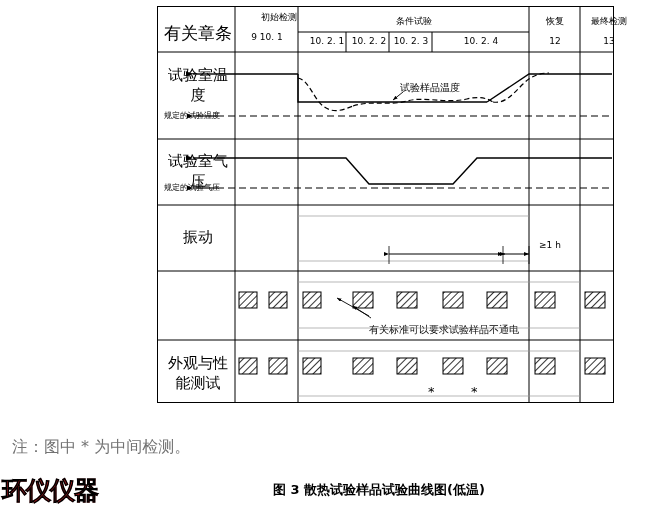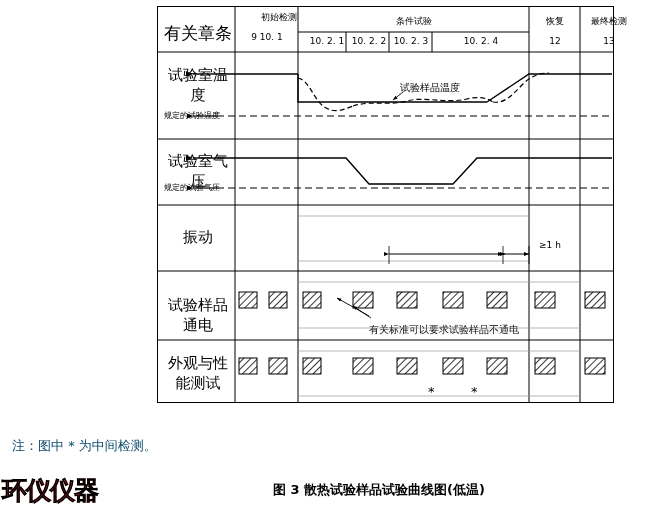--- a/index.html
+++ b/index.html
@@ -11,21 +11,21 @@
   .figure{position:absolute;left:157px;top:6px;width:457px;height:397px;}
   .grid{position:absolute;inset:0;border:1px solid #000;box-sizing:border-box;}
 
   .hdr{position:absolute;font-size:9px;color:#000;text-align:center;line-height:1.15;}
   .rowlabel{position:absolute;font-size:15px;color:#000;text-align:center;line-height:1.3;white-space:pre-line;}
   .ann{position:absolute;font-size:10px;color:#000;line-height:1.25;}
   .dashref{position:absolute;font-size:8px;color:#000;}
 
   svg{position:absolute;left:0;top:0;overflow:visible;}
 
-  .note{position:absolute;left:12px;top:437px;font-size:13px;color:#0c4a6e;}
+  .note{position:absolute;left:12px;top:437px;font-size:16px;color:#737373;}
   .caption{position:absolute;left:228px;top:481px;font-size:13px;color:#000;font-weight:bold;padding-left:45px;}
   .wm{position:absolute;left:0;top:472px;width:150px;height:33px;}
   .wm-text{position:absolute;left:2px;top:474px;font-size:25px;font-weight:bold;color:#e8232a;letter-spacing:-1px;
            -webkit-text-stroke:0.6px #000;}
 </style>
 </head>
 <body>
 
 <div class="figure">
   <div class="grid"></div>
@@ -44,22 +44,20 @@
 
   <div class="hdr" style="left:373px;top:10px;width:50px;">恢复</div>
   <div class="hdr" style="left:373px;top:30px;width:50px;">12</div>
 
   <div class="hdr" style="left:424px;top:10px;width:56px;">最终检测</div>
   <div class="hdr" style="left:424px;top:30px;width:56px;">13</div>
 
   <div class="rowlabel" style="left:4px;top:60px;width:74px;">试验室温度</div>
   <div class="rowlabel" style="left:4px;top:146px;width:74px;">试验室气压</div>
   <div class="rowlabel" style="left:4px;top:222px;width:74px;">振动</div>
-  <div class="rowlabel" style="left:4px;top:290px;width:74px;">试验样品
-通电</div>
   <div class="rowlabel" style="left:4px;top:348px;width:74px;">外观与性
 能测试</div>
 
   <div class="dashref" style="left:7px;top:104px;">规定的试验温度</div>
   <div class="dashref" style="left:7px;top:176px;">规定的试验气压</div>
 
   <div class="ann" style="left:243px;top:76px;">试验样品温度</div>
   <div class="ann" style="left:350px;top:234px;font-size:9px;margin-left:32px;">≥1 h</div>
   <div class="ann" style="left:212px;top:306px;margin-top:12px;">有关标准可以要求试验样品不通电</div>
   <div class="ann" style="left:271px;top:378px;font-size:13px;">*</div>

